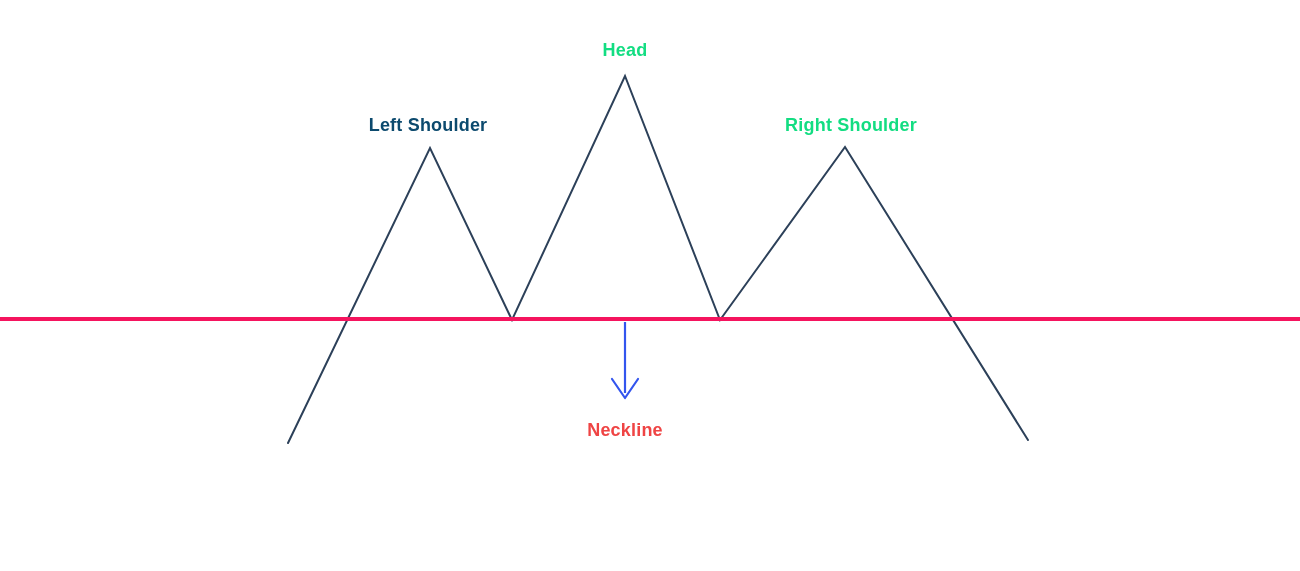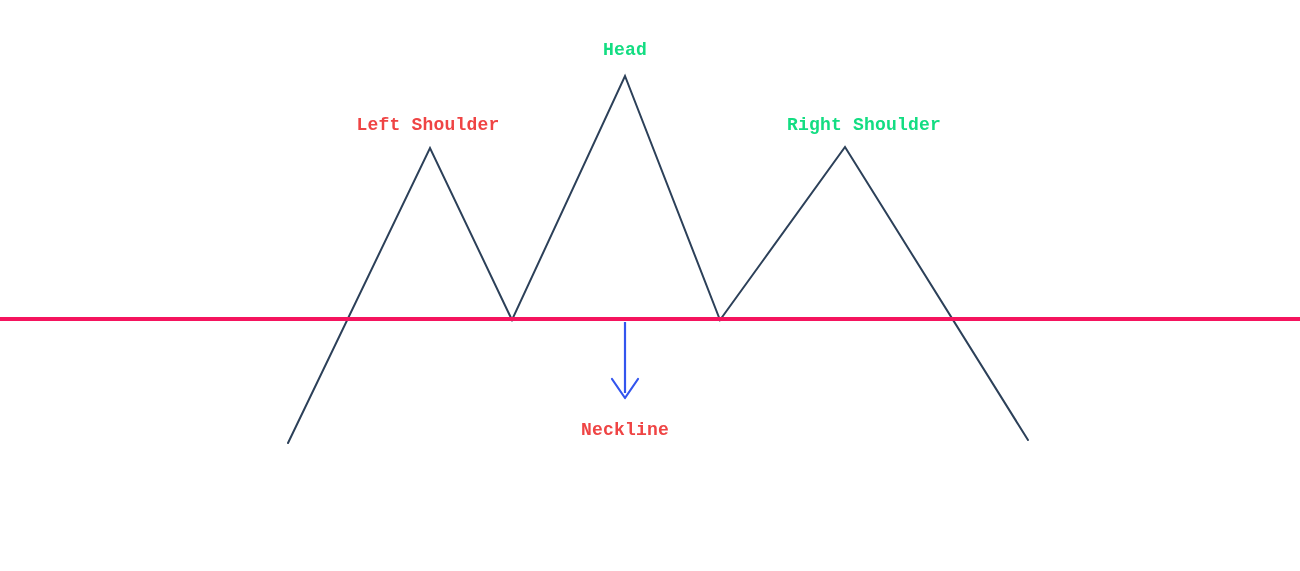--- a/index.html
+++ b/index.html
@@ -22,52 +22,52 @@
   #pattern-svg {
     position: absolute;
     left: 0;
     top: 0;
     width: 1300px;
     height: 571px;
     display: block;
   }
   .annotation-label {
     position: absolute;
-    font-family: Liberation Mono, monospace;
+    font-family: Liberation Sans, sans-serif;
     font-weight: bold;
     font-size: 18px;
     color: #13dd82;
     white-space: nowrap;
     transform: translate(-50%, -50%);
     letter-spacing: 0.2px;
     -webkit-font-smoothing: antialiased;
   }
   #label-left-shoulder { left: 428px; top: 125px; }
   #label-head         { left: 625px; top: 50px;  }
-  #label-right-shoulder { left: 851px; top: 125px; margin-left: 13px; }
+  #label-right-shoulder { left: 851px; top: 125px; }
   #label-neckline     { left: 625px; top: 430px; }
 </style>
 </head>
 <body style="background: rgb(255, 255, 255);">
 
 <div id="canvas-wrap" style="background: rgb(255, 255, 255);">
 
   <svg id="pattern-svg" viewBox="0 0 1300 571" xmlns="http://www.w3.org/2000/svg">
 
     <polyline points="288,443 430,148 512,320 625,76 720,320 845,147 1028,440" fill="none" stroke="#2c4059" stroke-width="2" stroke-linejoin="miter" stroke-linecap="round" shape-rendering="geometricPrecision"></polyline>
 
     <line x1="0" y1="319" x2="1300" y2="319" stroke="#f5145e" stroke-width="3.4" shape-rendering="crispEdges"></line>
 
     <g>
       <line x1="625" y1="322" x2="625" y2="393" stroke="#3355ee" stroke-width="2.2"></line>
       <polyline points="612,379 625,398 638,379" fill="none" stroke="#3355ee" stroke-width="2.2" stroke-linecap="round" stroke-linejoin="round"></polyline>
     </g>
   </svg>
 
-  <div class="annotation-label" id="label-left-shoulder" style="left: 428px; top: 125px; color: #ef4444;">Left Shoulder</div>
+  <div class="annotation-label" id="label-left-shoulder" style="left: 428px; top: 125px; color: #0c4a6e;">Left Shoulder</div>
 
   <div class="annotation-label" id="label-head" style="left: 625px; top: 50px; color: rgb(19, 221, 130);">Head</div>
 
   <div class="annotation-label" id="label-right-shoulder" style="left: 851px; top: 125px; color: rgb(19, 221, 130);">Right Shoulder</div>
 
   <div class="annotation-label" id="label-neckline" style="left: 625px; top: 430px; color: #ef4444;">Neckline</div>
 
 </div>
 
 </body></html>

